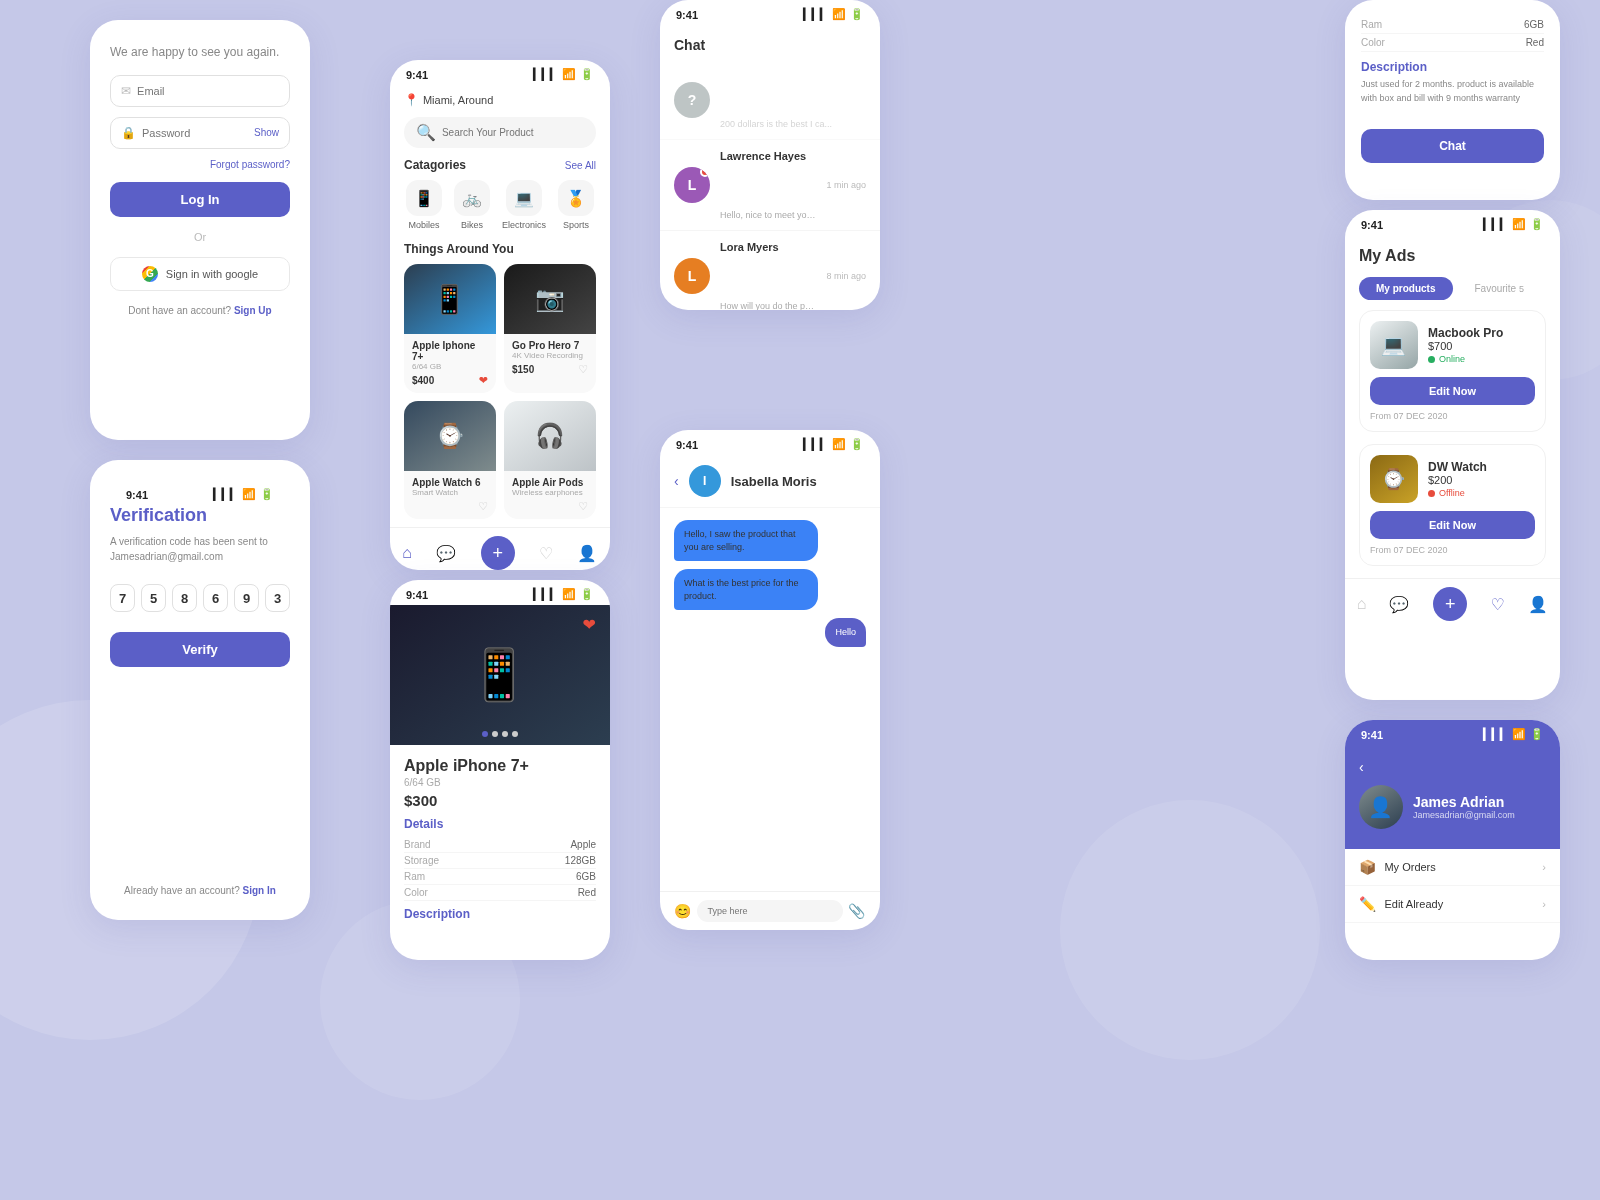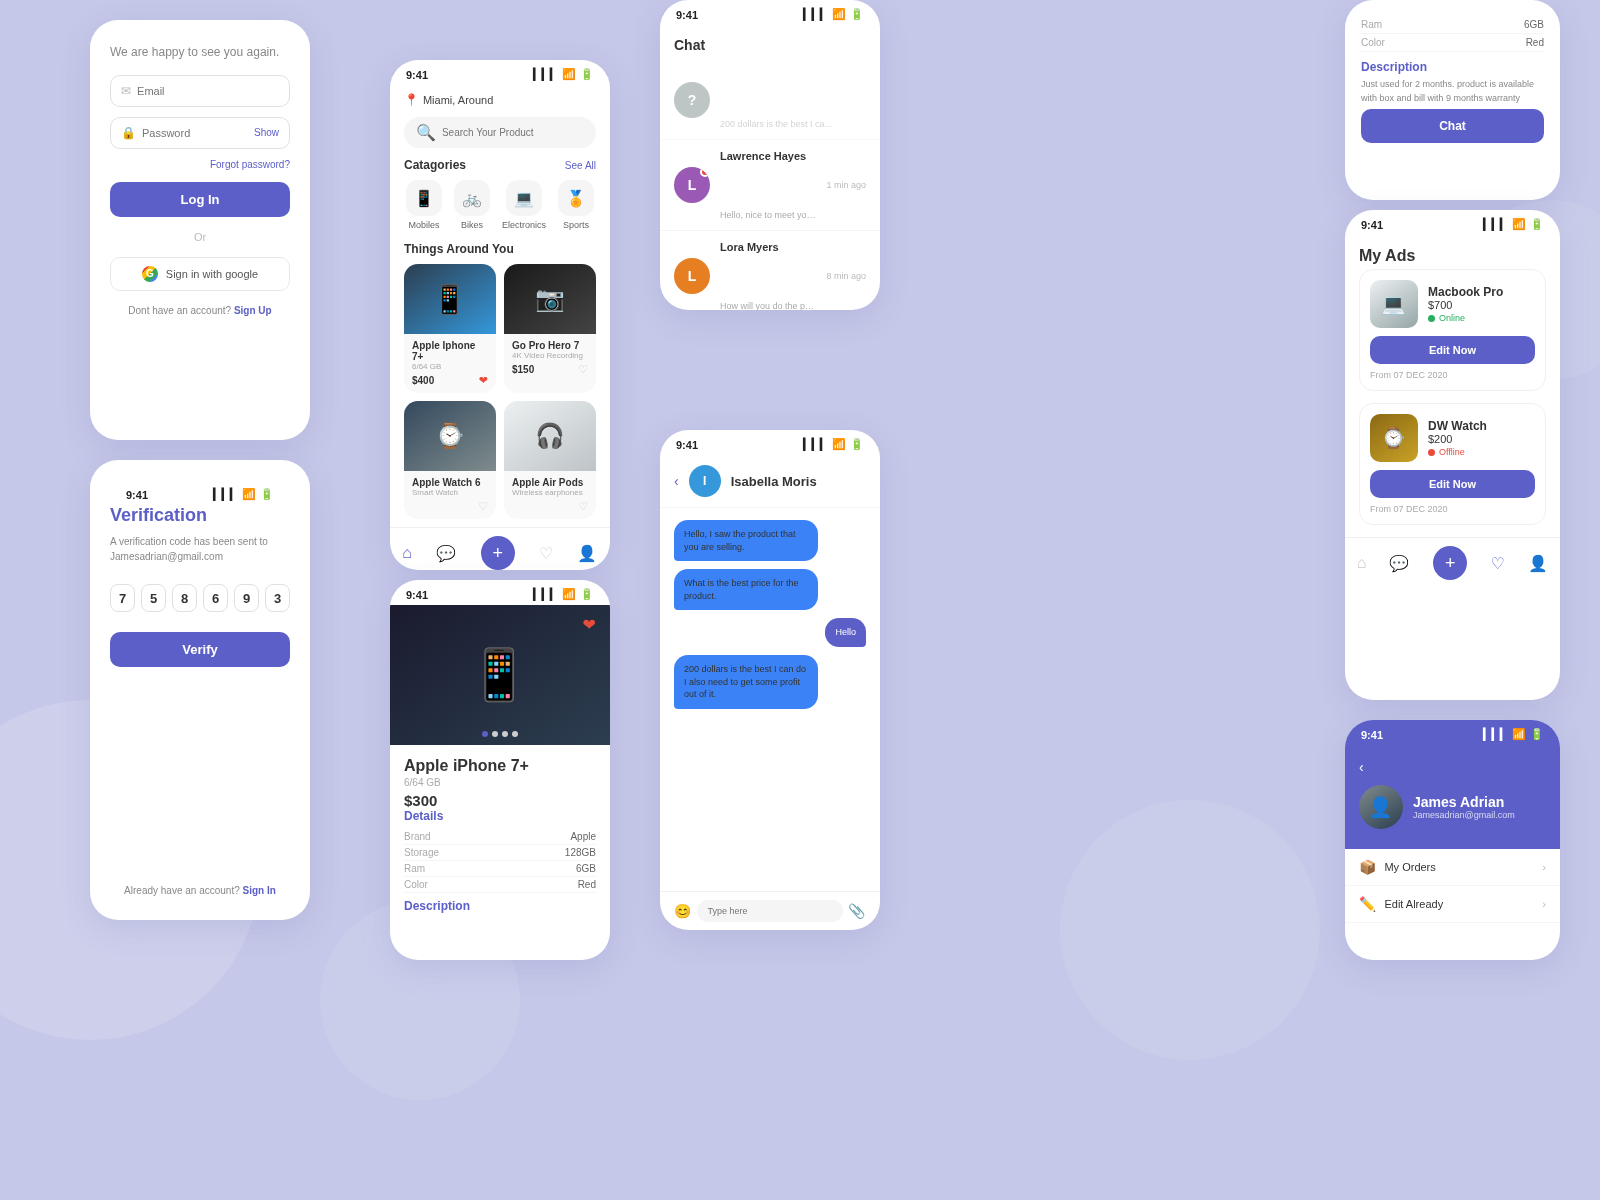--- a/index.html
+++ b/index.html
@@ -440,20 +440,21 @@
     }
     .pd-storage {
       font-size: 10px;
       color: #aaa;
       margin-bottom: 4px;
     }
     .pd-price {
       font-size: 15px;
       font-weight: 700;
       color: #333;
+      margin-bottom: 8px;
     }
     .pd-details-title {
       font-size: 12px;
       font-weight: 600;
       color: #5b5fc7;
       margin-bottom: 6px;
     }
     .pd-spec-row {
       display: flex;
       justify-content: space-between;
@@ -718,21 +719,21 @@
     .spec-desc-title {
       font-size: 12px;
       font-weight: 600;
       color: #5b5fc7;
       margin: 8px 0 4px;
     }
     .spec-desc-text {
       font-size: 9px;
       color: #888;
       line-height: 1.5;
-      margin-bottom: 4px;
+      margin-bottom: 24px;
     }
     .chat-btn {
       width: 100%;
       padding: 10px;
       background: #5b5fc7;
       color: white;
       border: none;
       border-radius: 10px;
       font-size: 12px;
       font-weight: 600;
@@ -1154,21 +1155,20 @@
     </div>
     <span class="convo-name">Isabella Moris</span>
   </div>
 
   <div class="convo-body" style="padding:12px 14px;flex:1;">
     <div class="msg-bubble msg-received">Hello, I saw the product that you are selling.</div>
     <div class="msg-bubble msg-received">What is the best price for the product.</div>
     <div style="display:flex;justify-content:flex-end;">
       <div class="msg-bubble msg-sent" style="display:inline-block;">Hello</div>
     </div>
-    <div class="msg-bubble msg-received">200 dollars is the best I can do I also need to get some profit out of it.</div>
   </div>
 
   <div class="convo-input-bar">
     <span class="convo-emoji">😊</span>
     <input type="text" class="convo-input" placeholder="Type here" style="">
     <span class="convo-attach">📎</span>
   </div>
 </div>
 
 <div class="phone-card" style="right:40px;top:210px;width:215px;height:490px;">
@@ -1176,20 +1176,27 @@
     <span>9:41</span>
     <div class="status-icons">
       <span>▎▎▎</span>
       <span>📶</span>
       <span>🔋</span>
     </div>
   </div>
 
   <div class="ads-title">My Ads</div>
 
+  <div class="ads-tabs">
+    <div class="ads-tab active">My products</div>
+    <div class="ads-tab inactive">
+      <span>Favourite</span>
+      <span style="font-size:9px;color:#aaa;"> <span>5</span></span>
+    </div>
+  </div>
 
   <div class="product-ad-card">
     <div class="pad-row">
       <div class="pad-thumb">
         <div class="pad-thumb-macbook">💻</div>
       </div>
       <div>
         <div class="pad-name">Macbook Pro</div>
         <div class="pad-price">$700</div>
         <div class="pad-status">

